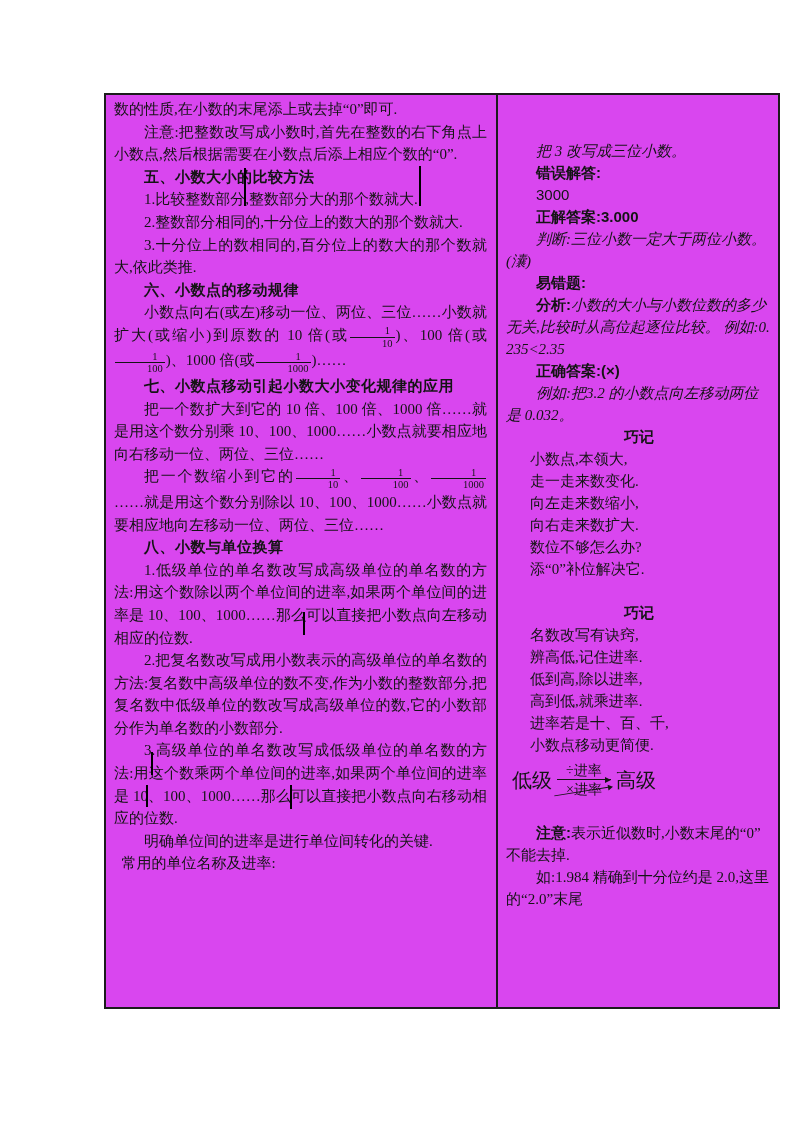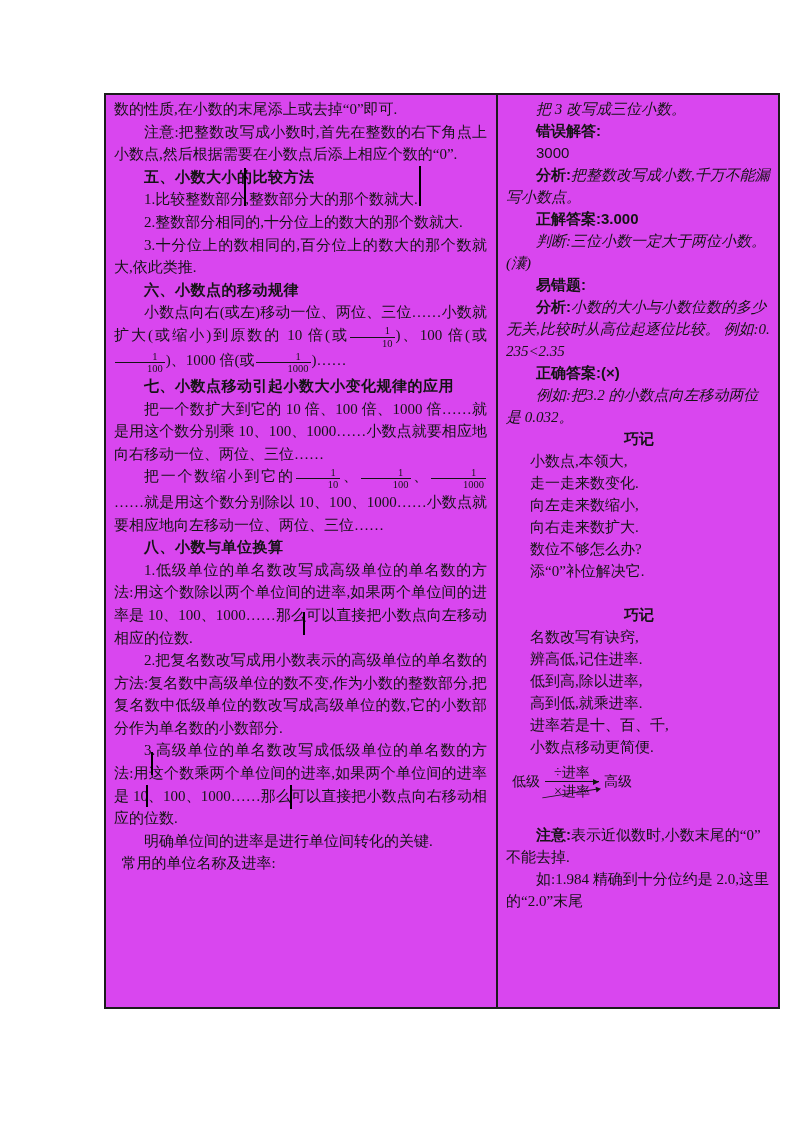--- a/index.html
+++ b/index.html
@@ -2,40 +2,40 @@
 <html lang="zh"><head>
 <meta charset="utf-8">
 <style>
   html,body{margin:0;padding:0;}
   .page{position:relative;width:793px;height:1122px;background:#ffffff;color:#141414;
         font-family:"Liberation Serif","DejaVu Serif",serif;overflow:hidden;}
   .doc-table{position:absolute;left:104px;top:93px;width:676px;height:916px;
              border:2px solid #1c1c1c;box-sizing:border-box;display:flex;background:#d946ef;}
   .col-left{width:392px;border-right:2px solid #1c1c1c;box-sizing:border-box;
             padding:3px 9px 0 8px;}
-  .col-right{flex:1;box-sizing:border-box;padding:3px 6px 8px 8px;}
+  .col-right{flex:1;box-sizing:border-box;padding:3px 6px 8px 8px;margin-top:42px;}
   .para{font-size:15px;line-height:22.6px;word-break:break-all;}
   .col-left .para{text-align:justify;}
   .col-right .para{line-height:22px;}
   .indent{text-indent:2em;}
   .small-indent{text-indent:0.5em;}
   .heading{font-family:"Liberation Sans","DejaVu Sans",sans-serif;font-weight:bold;
            letter-spacing:0.5px;}
   .bold-run{font-family:"Liberation Sans","DejaVu Sans",sans-serif;font-weight:bold;}
   .sans-run{font-family:"Liberation Sans","DejaVu Sans",sans-serif;}
   .kai{font-style:italic;}
   .center{text-align:center;}
   .poem{padding-left:1.6em;}
   .spacer{height:22px;}
   .frac{display:inline-block;vertical-align:-7px;font-size:10.5px;line-height:1.1;
         text-align:center;margin:0 1px;font-family:"Liberation Serif",serif;}
   .frac .num{display:block;border-bottom:1px solid #141414;padding:0 2px;}
   .frac .den{display:block;padding:0 2px;}
   .diagram{display:flex;align-items:center;margin-top:4px;padding-left:0.4em;height:40px;}
-  .dg-label{font-size:14px;}
+  .dg-label{font-size:20px;}
   .dg-mid{display:inline-flex;flex-direction:column;align-items:center;margin:0 5px;
           font-size:14px;line-height:1.25;}
   .dg-top{position:relative;padding:0 9px 0 9px;border-bottom:1.5px solid #141414;}
   .dg-top::after{content:"";position:absolute;right:-3px;bottom:-4px;width:0;height:0;
           border:3.5px solid transparent;border-left:6px solid #141414;}
   .dg-bottom{position:relative;padding:1px 9px 0 9px;}
   .dg-bottom::before{content:"";position:absolute;left:-3px;top:58%;width:calc(100% + 2px);
           border-top:1.2px solid #141414;transform:rotate(-9deg);}
   .dg-bottom::after{content:"";position:absolute;right:-5px;top:22%;width:0;height:0;
           border:3px solid transparent;border-left:5.5px solid #141414;
@@ -63,21 +63,20 @@
         <div class="para body indent"><span>1.低级单位的单名数改写成高级单位的单名数的方法:用这个数除以两个单位间的进率,如果两个单位间的进率是 10、100、1000……那么可以直接把小数点向左移动相应的位数.</span></div>
         <div class="para body indent"><span>2.把复名数改写成用小数表示的高级单位的单名数的方法:复名数中高级单位的数不变,作为小数的整数部分,把复名数中低级单位的数改写成高级单位的数,它的小数部分作为单名数的小数部分.</span></div>
         <div class="para body indent"><span>3.高级单位的单名数改写成低级单位的单名数的方法:用这个数乘两个单位间的进率,如果两个单位间的进率是 10、100、1000……那么可以直接把小数点向右移动相应的位数.</span></div>
         <div class="para body indent"><span>明确单位间的进率是进行单位间转化的关键.</span></div>
         <div class="para body small-indent"><span>常用的单位名称及进率:</span></div>
       </div>
     <div class="col-right">
         <div class="para body indent"><span class="kai">把 3 改写成三位小数。</span></div>
         <div class="para body indent"><span class="bold-run">错误解答:</span></div>
         <div class="para body indent"><span class="sans-run">3000</span></div>
-        <div class="para body indent"><span class="bold-run">分析:</span><span class="kai">把整数改写成小数,千万不能漏写小数点。</span></div>
         <div class="para body indent"><span class="bold-run">正解答案:3.000</span></div>
         <div class="para body indent"><span class="kai">判断:三位小数一定大于两位小数。(灢)</span></div>
         <div class="para body indent"><span class="bold-run">易错题:</span></div>
         <div class="para body indent"><span class="bold-run">分析:</span><span class="kai">小数的大小与小数位数的多少无关,比较时从高位起逐位比较。 例如:0.235&lt;2.35</span></div>
         <div class="para body indent"><span class="bold-run">正确答案:(×)</span></div>
         <div class="para body indent"><span class="kai">例如:把3.2 的小数点向左移动两位是 0.032。</span></div>
         <div class="para center"><span class="bold-run">巧记</span></div>
         <div class="para poem"><span>小数点,本领大,</span></div>
         <div class="para poem"><span>走一走来数变化.</span></div>
         <div class="para poem"><span>向左走来数缩小,</span></div>

